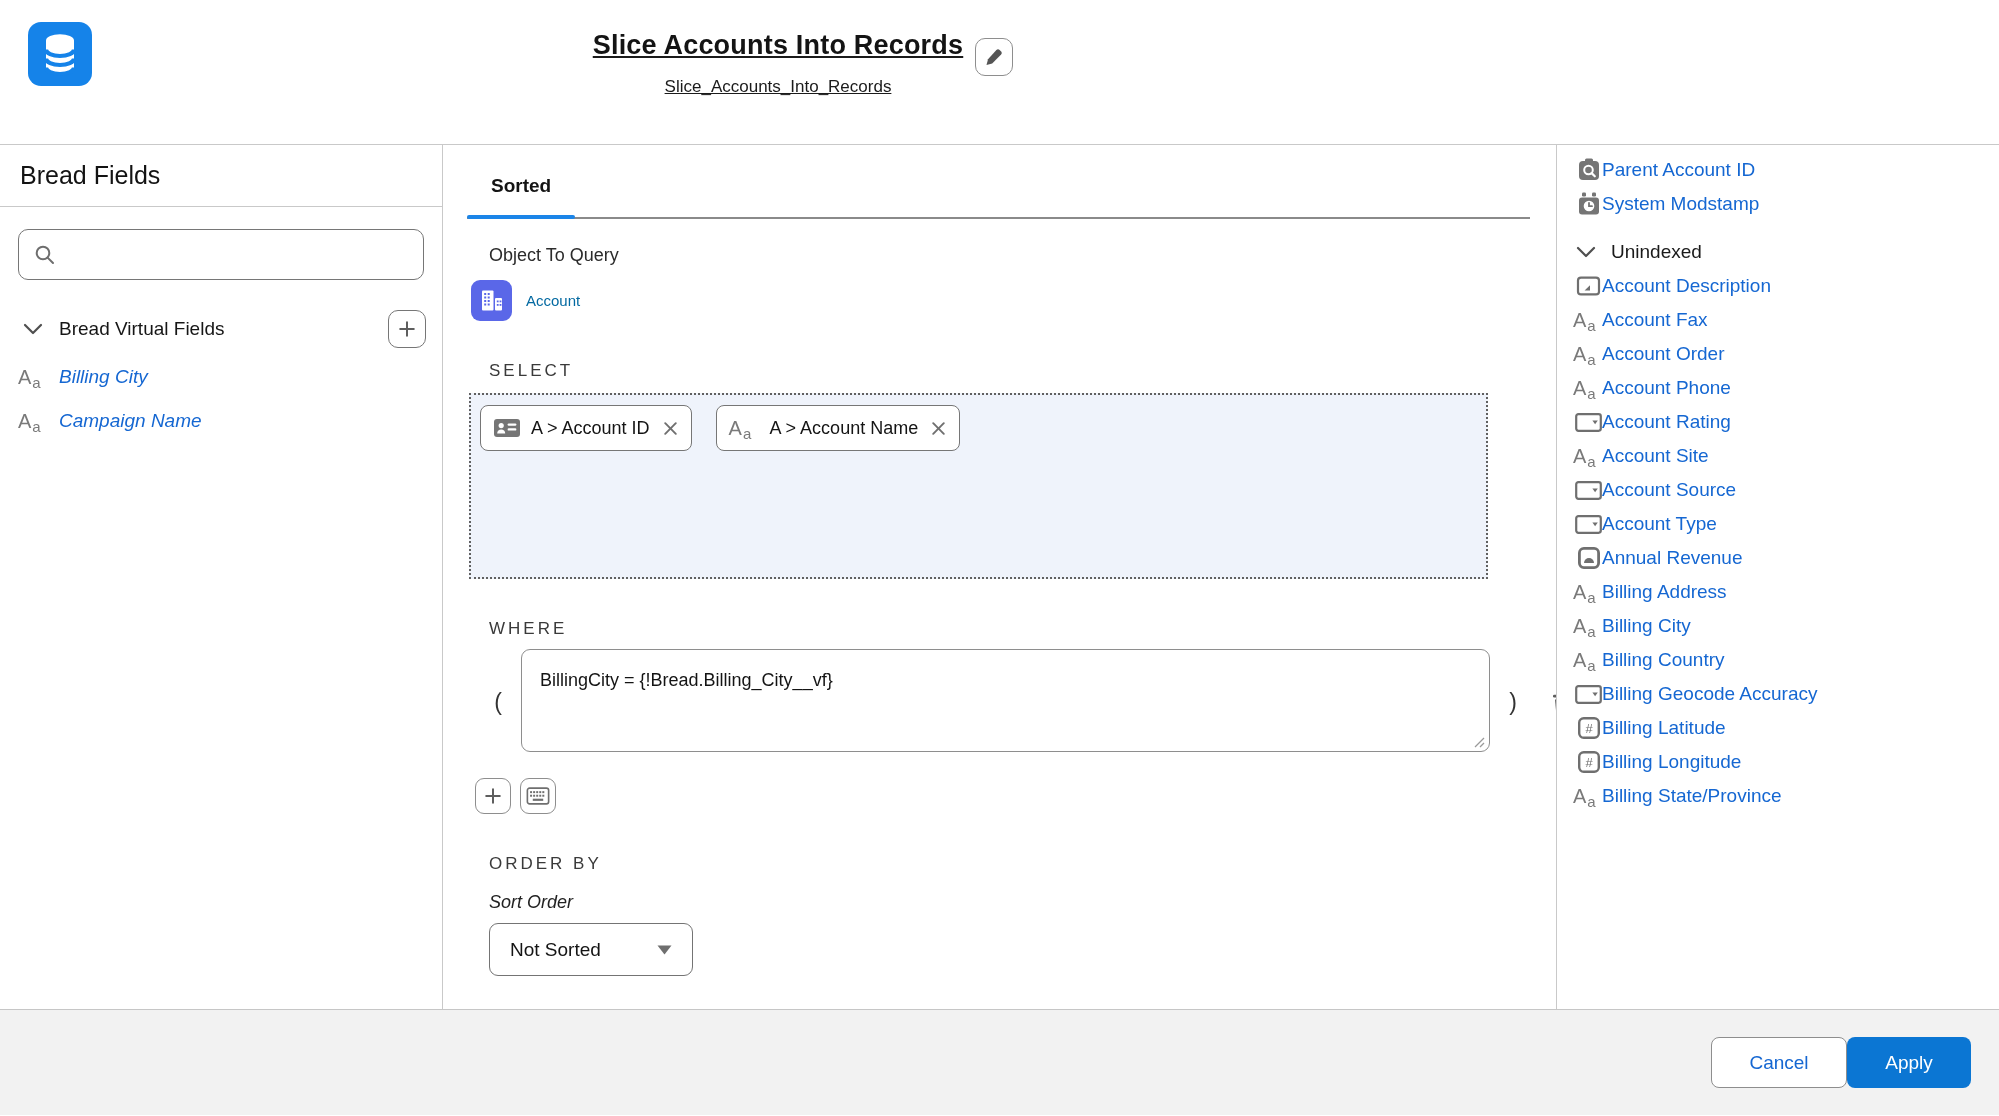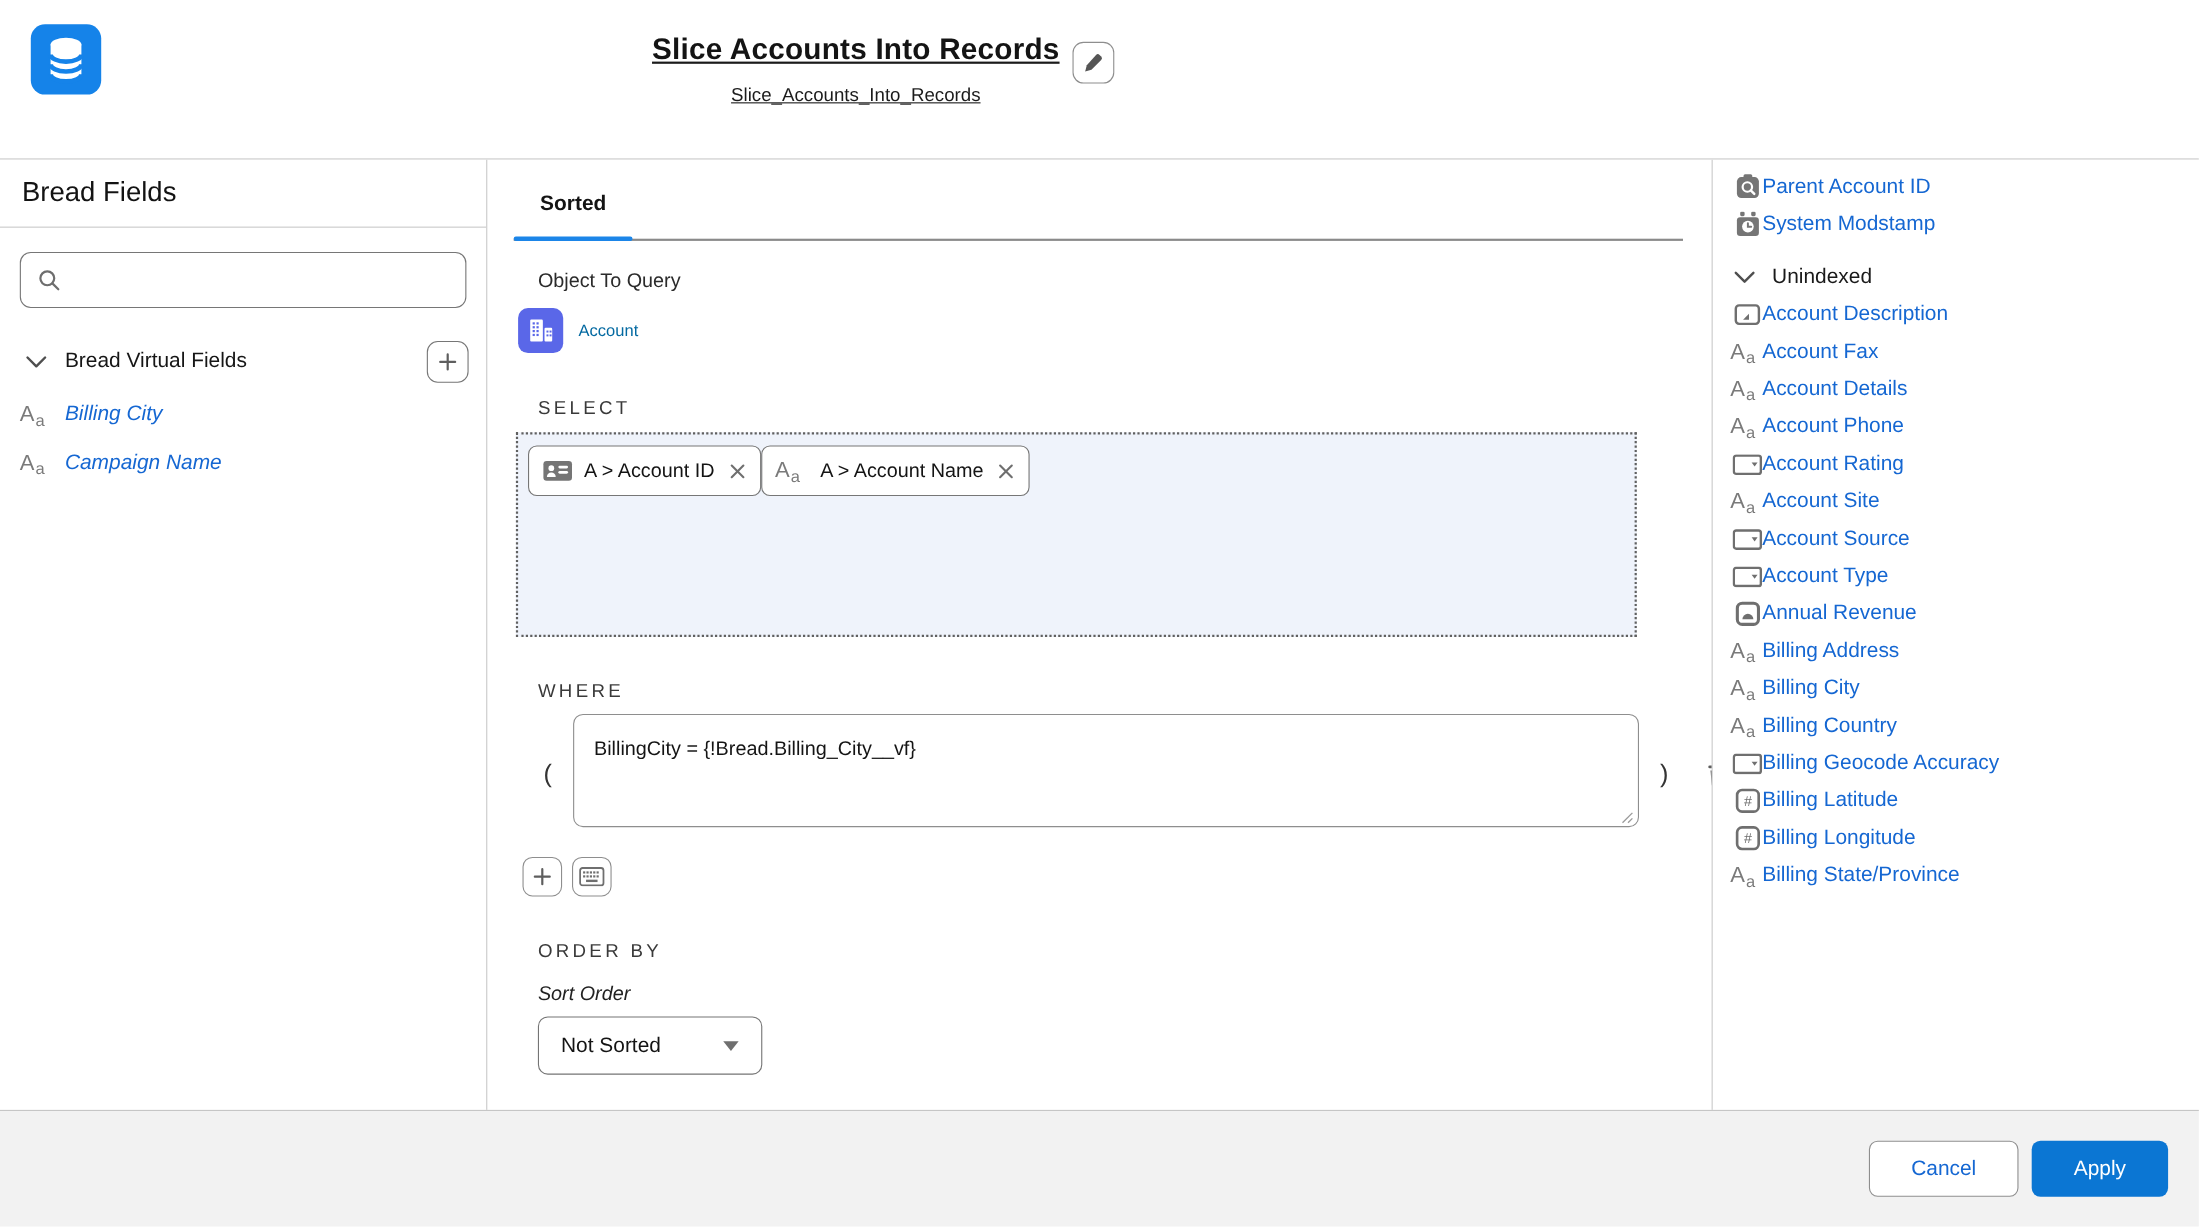--- a/index.html
+++ b/index.html
@@ -56,21 +56,21 @@
     position:relative; cursor:pointer; }
   .tab::after { content:""; position:absolute; left:0; right:0; bottom:-2px; height:4px;
     background:var(--accent-blue); border-radius:2px; }
   .otq-label { margin:26px 0 0 46px; font-size:18px; color:#2b2b2b; }
   .account-row { margin:14px 0 0 28px; display:flex; align-items:center; }
   .account-icon { width:41px; height:41px; border-radius:9px; background:var(--account-icon-bg);
     display:flex; align-items:center; justify-content:center; flex:none; }
   .account-name { font-size:15px; color:#0369a1; margin-left:14px;text-align:center; }
   .sec-label { margin:40px 0 0 46px; font-size:17px; color:#3a3a3a; letter-spacing:3px; }
   .select-box { margin:12px 68px 0 26px; height:186px; border:2px dotted #606060; background:var(--select-bg);
-    padding:10px 9px; display:flex; align-items:flex-start; gap:0; }
+    padding:10px 9px; display:flex; align-items:flex-start; gap:24px; }
   .pill { display:inline-flex; align-items:center; background:#fff; border:1.5px solid #767676;
     border-radius:8px; height:46px; padding:0 12px; gap:10px; cursor:pointer; }
   .pill-label { font-size:18px; color:#141414; white-space:nowrap; }
   .pill-remove { display:flex; cursor:pointer; padding-left:2px; }
   .where-row { margin:10px 0 0 46px; display:flex; align-items:center; }
   .paren { font-size:23px; color:#333; width:18px; text-align:center; flex:none; }
   .cond-box { position:relative; margin:0 14px; }
   .cond-input { width:969px; height:103px; border:1.5px solid #8e8e8e; border-radius:9px; background:#fff;
     font-family:inherit; font-size:18px; color:#141414; padding:20px 18px; resize:none; outline:none; }
   .resize-grip { position:absolute; right:5px; bottom:8px; }
@@ -88,21 +88,21 @@
   .right-panel { width:443px; border-left:1px solid #c9c9c9; flex:none; padding:8px 0 0 18px; overflow:hidden; }
   .rfield { display:flex; align-items:center; height:34px; cursor:pointer; }
   .rfield .icn { width:27px; display:flex; justify-content:center; flex:none; }
   .rfield-label { color:var(--link-blue); font-size:19px; white-space:nowrap; }
   .rsection { display:flex; align-items:center; gap:14px; height:34px; margin-top:14px; cursor:pointer; }
   .rsection-label { font-size:19px; color:#1a1a1a; }
   .icn { display:inline-flex; align-items:center; justify-content:center; }
 
   
   .footer { height:106px; background:var(--footer-bg); border-top:1px solid #c6c6c6;
-    display:flex; align-items:center; justify-content:flex-end; padding-right:28px; gap:12px; }
+    display:flex; align-items:center; justify-content:flex-end; padding-right:28px; gap:0; }
   .btn-cancel { width:136px; height:51px; background:#fff; border:1px solid #8e8e8e; border-radius:8px;
     color:var(--link-blue); font-size:19px; font-family:inherit; cursor:pointer; }
   .btn-apply { width:124px; height:51px; background:var(--apply-bg); border:none; border-radius:8px;
     color:#fff; font-size:19px; font-family:inherit; cursor:pointer; }
 </style>
 </head>
 <body>
 
 <div class="header">
   <div class="app-icon">
@@ -370,21 +370,21 @@
           </span>
           <span class="rfield-label">Account Fax</span>
         </div>
         <div class="rfield">
           <span class="icn">
             <span class="aa">
               <b>A</b>
               <i>a</i>
             </span>
           </span>
-          <span class="rfield-label">Account Details</span>
+          <span class="rfield-label">Account Order</span>
         </div>
         <div class="rfield">
           <span class="icn">
             <span class="aa">
               <b>A</b>
               <i>a</i>
             </span>
           </span>
           <span class="rfield-label">Account Phone</span>
         </div>

